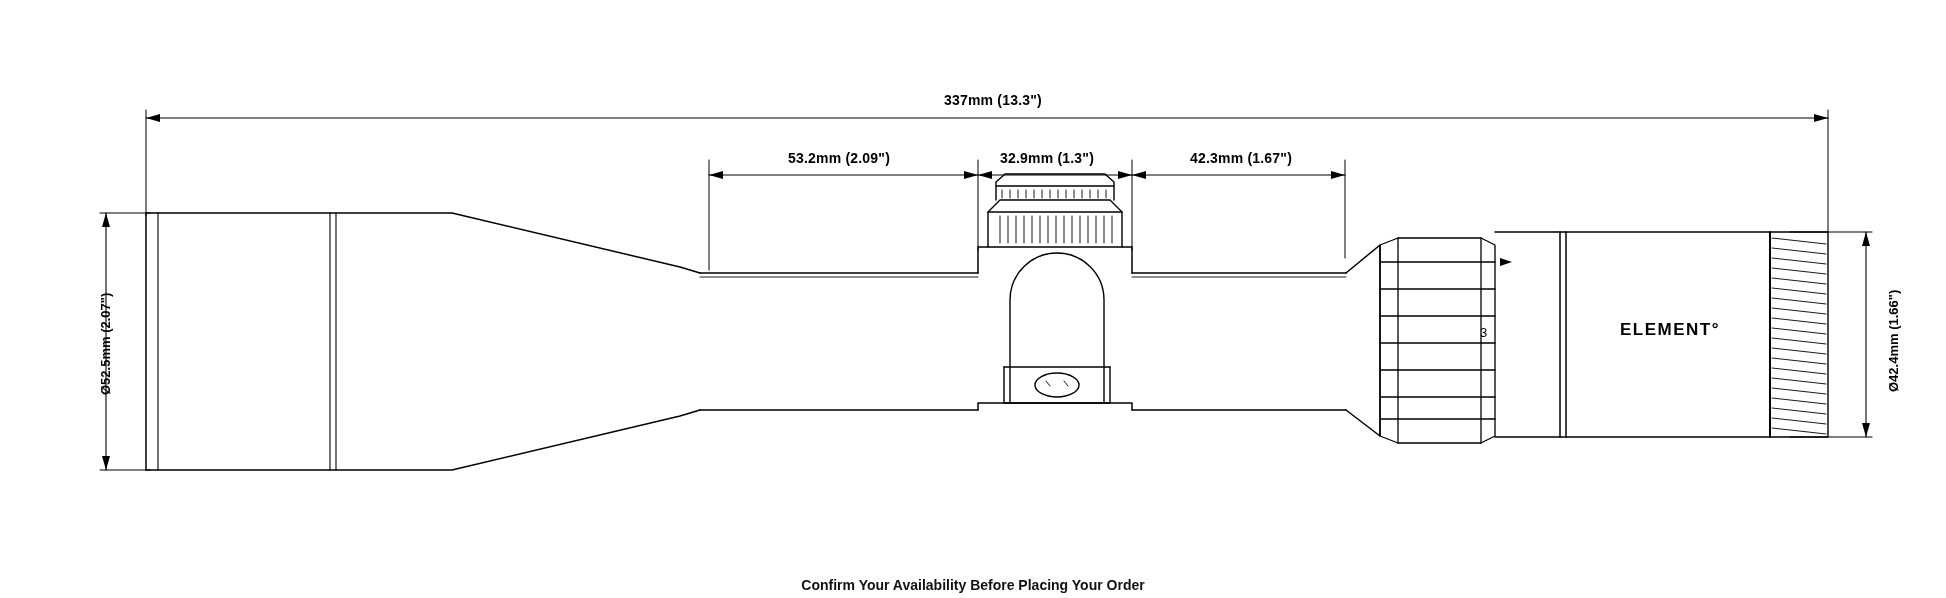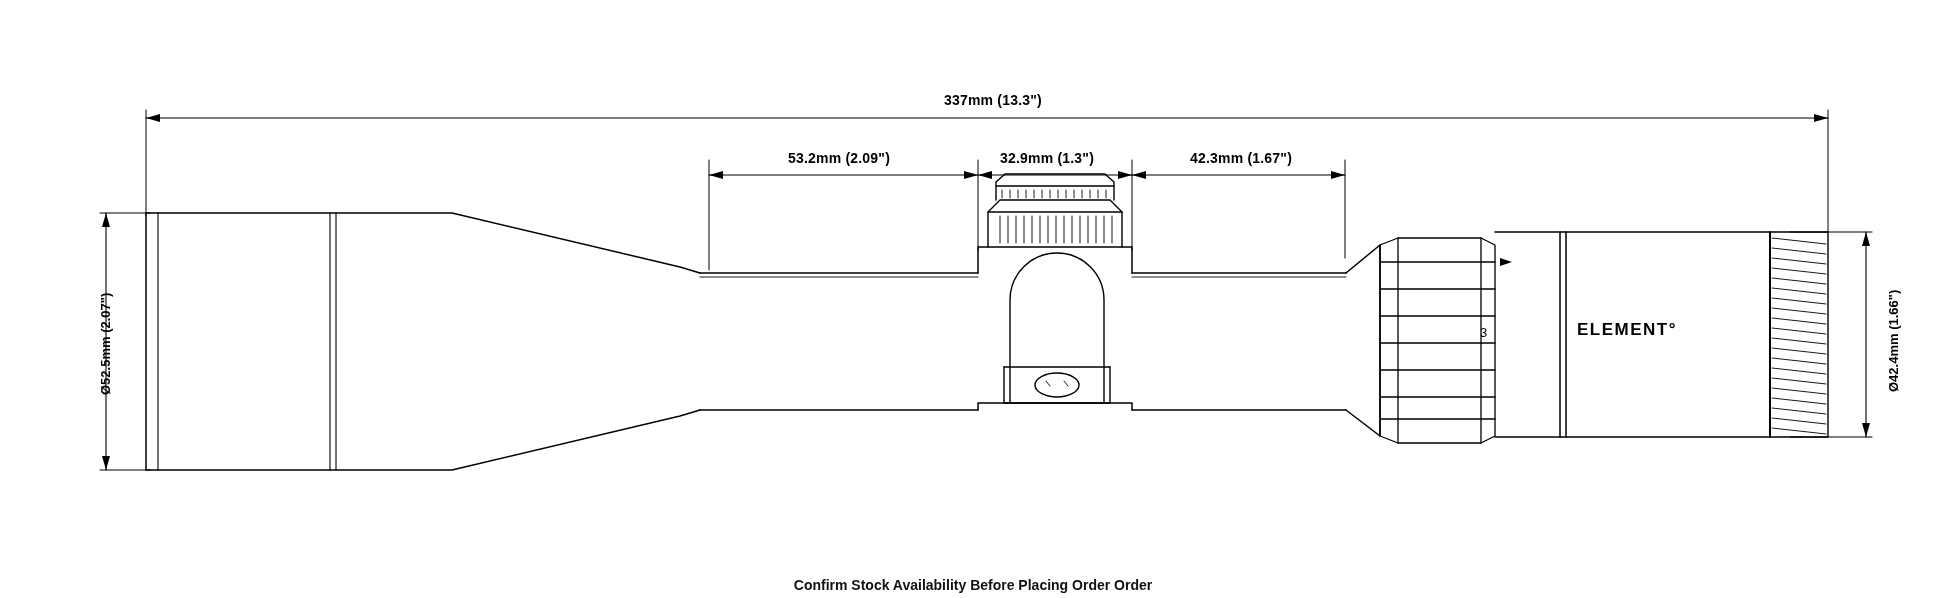--- a/index.html
+++ b/index.html
@@ -51,21 +51,21 @@
     top: 577px;
     width: 1946px;
     text-align: center;
     font-family: "Liberation Sans", sans-serif;
     font-size: 14px;
     font-weight: 700;
     color: #111111;
   }
   #brand-mark {
     position: absolute;
-    left: 1577px;
+    left: 1620px;
     top: 320px;
     font-family: "Liberation Sans", sans-serif;
     font-size: 17px;
     font-weight: 700;
     letter-spacing: 1.5px;
     color: #000000;
   }
 </style>
 </head>
 <body>
@@ -266,15 +266,15 @@
   <div class="dim-label" style="left:1190px; top:150px;">42.3mm  (1.67")</div>
 
   <div class="vert-label" style="left:98px; top:395px; transform: rotate(-90deg);">Ø52.5mm  (2.07")</div>
 
   <div class="vert-label" style="left:1886px; top:392px; transform: rotate(-90deg);">Ø42.4mm (1.66")</div>
 
   <div id="brand-mark">
     <span>ELEMENT</span><span>°</span>
   </div>
 
-  <div id="footer-note">Confirm Stock Availability Before Placing Order Order</div>
+  <div id="footer-note">Confirm Your Availability Before Placing Your Order</div>
 
 </div>
 
 </body></html>

